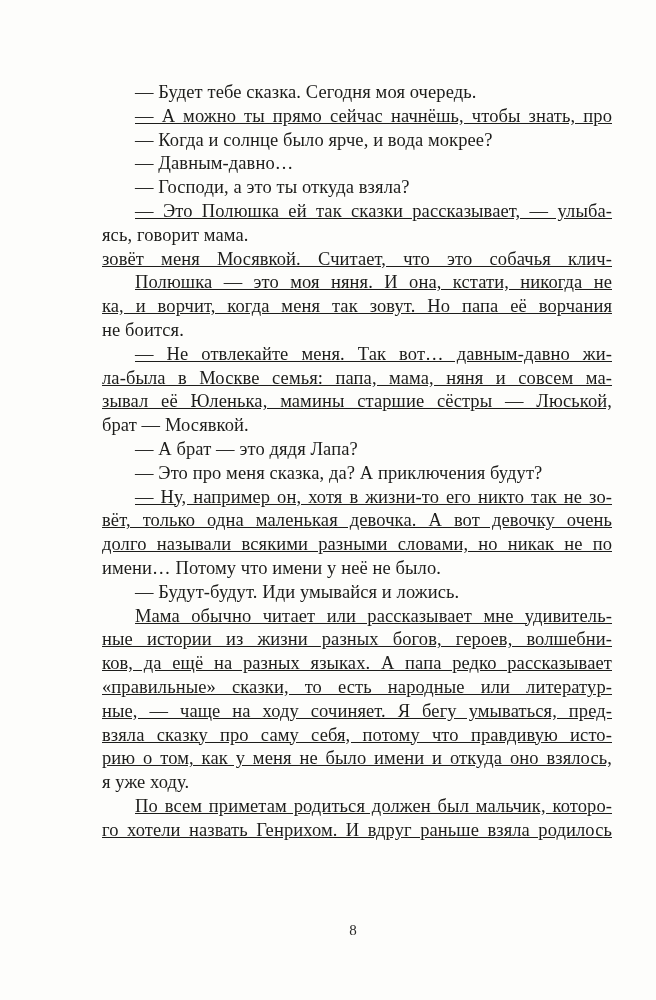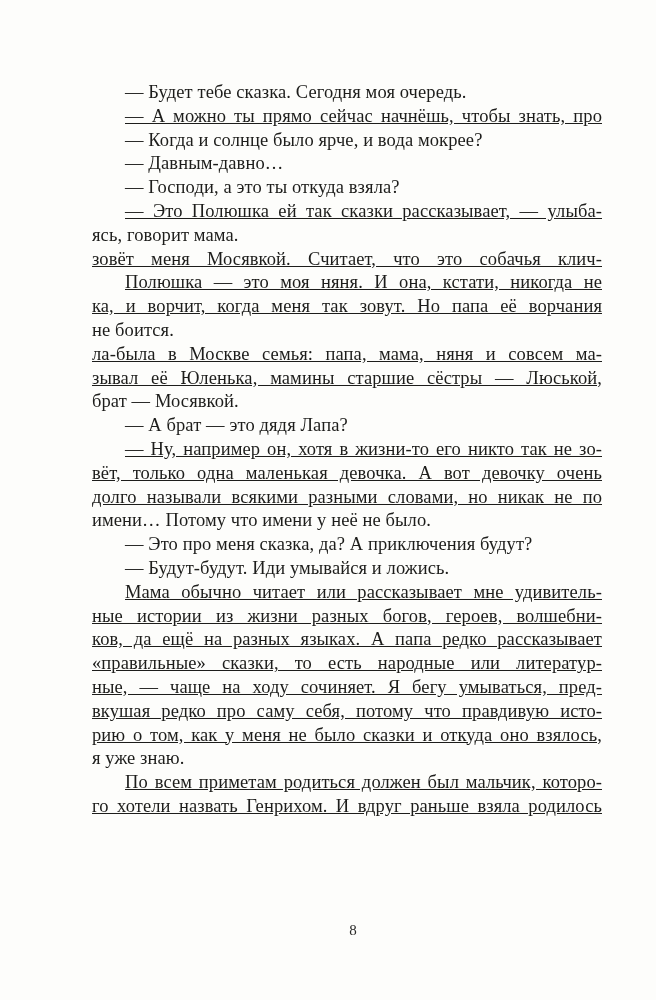--- a/index.html
+++ b/index.html
@@ -11,21 +11,21 @@
     position: relative;
     width: 656px;
     height: 1000px;
     background: #fdfdfb;
     overflow: hidden;
     font-family: "Liberation Serif", "DejaVu Serif", serif;
     color: #1d1d1b;
   }
   .text-block {
     position: absolute;
-    left: 92px;
+    left: 102px;
     top: 81px;
     width: 510px;
   }
   .paragraph {
     margin: 0;
     padding: 0;
   }
   .line {
     font-size: 18.5px;
     line-height: 23.8px;
@@ -75,48 +75,49 @@
         <div class="line just first">— Это Полюшка ей так сказки рассказывает, — улыба-</div>
         <div class="line">ясь, говорит мама.</div>
       </div>
       <div class="paragraph">
         <div class="line just">зовёт меня Мосявкой. Считает, что это собачья клич-</div>
         <div class="line just first">Полюшка — это моя няня. И она, кстати, никогда не</div>
         <div class="line just">ка, и ворчит, когда меня так зовут. Но папа её ворчания</div>
         <div class="line">не боится.</div>
       </div>
       <div class="paragraph">
+        <div class="line just first">— Не отвлекайте меня. Так вот… давным-давно жи-</div>
         <div class="line just">ла-была в Москве семья: папа, мама, няня и совсем ма-</div>
         <div class="line just">зывал её Юленька, мамины старшие сёстры — Люськой,</div>
         <div class="line">брат — Мосявкой.</div>
       </div>
       <div class="paragraph">
         <div class="line first">— А брат — это дядя Лапа?</div>
       </div>
       <div class="paragraph">
+        <div class="line first">— Это про меня сказка, да? А приключения будут?</div>
+      </div>
+      <div class="paragraph">
         <div class="line just first">— Ну, например он, хотя в жизни-то его никто так не зо-</div>
         <div class="line just">вёт, только одна маленькая девочка. А вот девочку очень</div>
         <div class="line just">долго называли всякими разными словами, но никак не по</div>
         <div class="line">имени… Потому что имени у неё не было.</div>
-      </div>
-      <div class="paragraph">
-        <div class="line first">— Это про меня сказка, да? А приключения будут?</div>
       </div>
       <div class="paragraph">
         <div class="line first">— Будут-будут. Иди умывайся и ложись.</div>
       </div>
       <div class="paragraph">
         <div class="line just first">Мама обычно читает или рассказывает мне удивитель-</div>
         <div class="line just">ные истории из жизни разных богов, героев, волшебни-</div>
         <div class="line just">ков, да ещё на разных языках. А папа редко рассказывает</div>
         <div class="line just">«правильные» сказки, то есть народные или литератур-</div>
         <div class="line just">ные, — чаще на ходу сочиняет. Я бегу умываться, пред-</div>
-        <div class="line just">вкушая редко про саму себя, потому что правдивую исто-</div>
-        <div class="line just">рию о том, как у меня не было сказки и откуда оно взялось,</div>
-        <div class="line">я уже знаю.</div>
+        <div class="line just">взяла сказку про саму себя, потому что правдивую исто-</div>
+        <div class="line just">рию о том, как у меня не было имени и откуда оно взялось,</div>
+        <div class="line">я уже ходу.</div>
       </div>
       <div class="paragraph">
         <div class="line just first">По всем приметам родиться должен был мальчик, которо-</div>
         <div class="line just">го хотели назвать Генрихом. И вдруг раньше взяла родилось</div>
       </div>
     </div>
   <div class="page-number">8</div>
 </div>
 
 </body></html>

